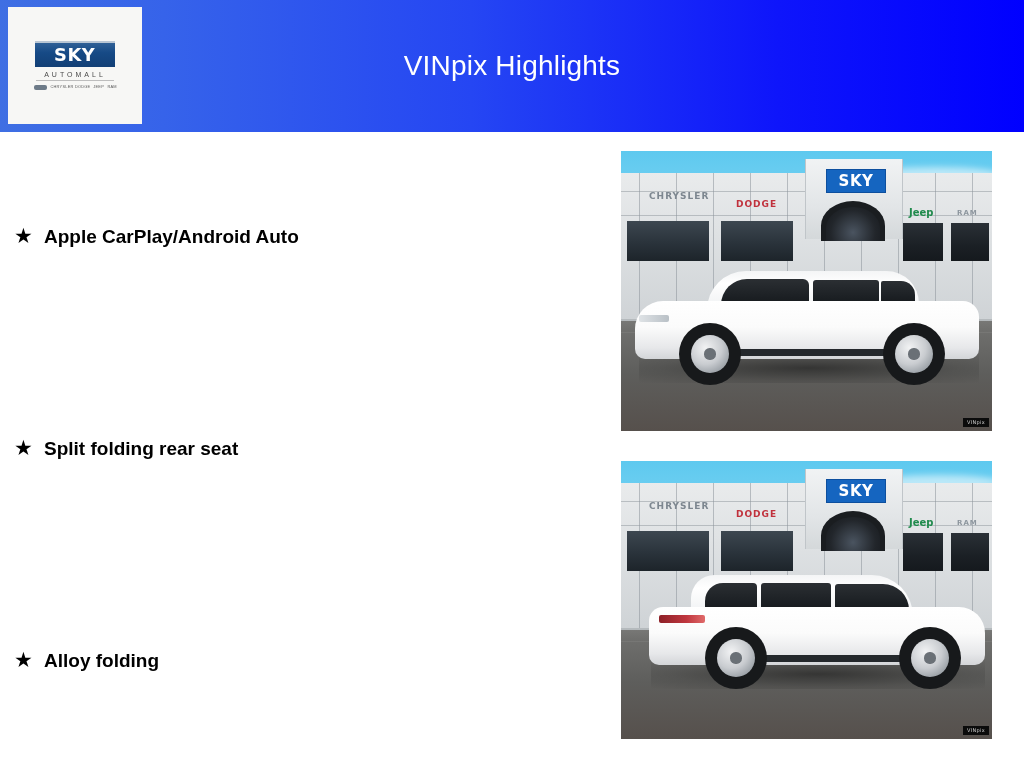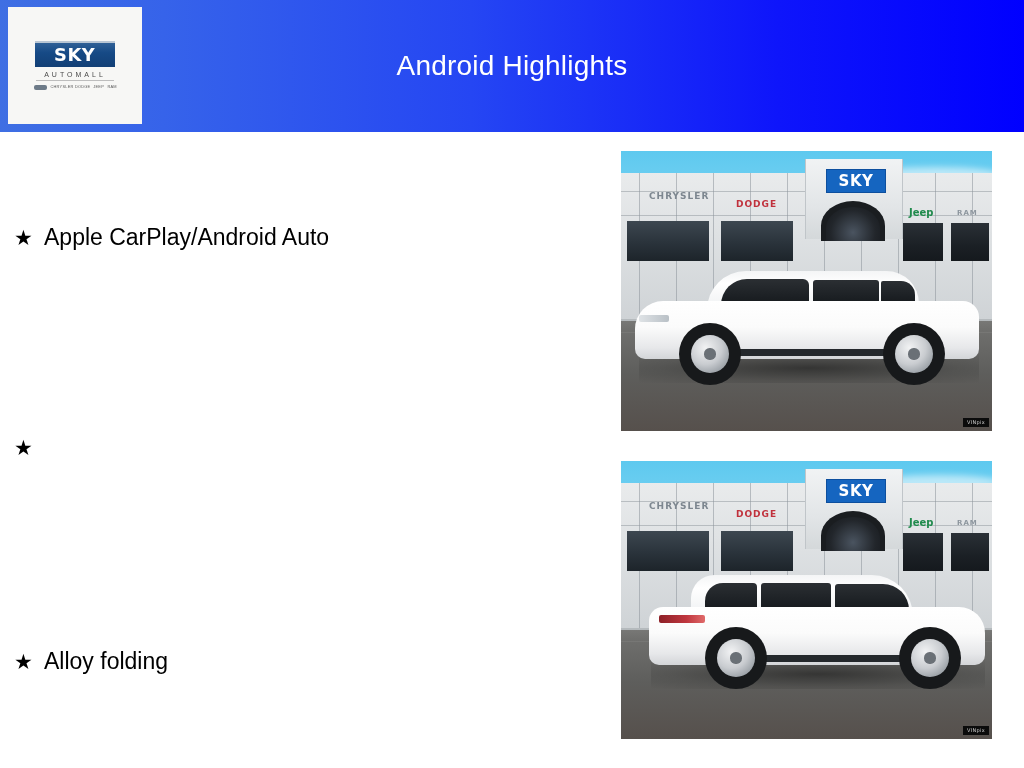--- a/index.html
+++ b/index.html
@@ -125,24 +125,24 @@
   }
   .bullet-star {
     font-size: 21px;
     line-height: 1;
     color: #000000;
     font-family: "DejaVu Sans", sans-serif;
     width: 30px;
     flex: 0 0 30px;
   }
   .bullet-text {
-    font-size: 23px;
+    font-size: 19px;
     color: #000000;
     line-height: 1;
-    font-weight: 400;
+    font-weight: 700;
   }
   .bullet-row.b0 { top: 94px; }
   .bullet-row.b1 { top: 306px; }
   .bullet-row.b2 { top: 518px; }
 
   
   .photo {
     position: absolute;
     left: 621px;
     width: 371px;
@@ -320,32 +320,33 @@
       <div class="logo-brands">
         <span class="brand-chip" style="width:13px"></span>
         <i>CHRYSLER</i>
         <i>DODGE</i>
         <i>JEEP</i>
         <i>RAM</i>
       </div>
     </div>
   </div>
 
-  <div class="header-title">Android Highlights</div>
+  <div class="header-title">VINpix Highlights</div>
 </div>
 
 <div class="bullets">
 
   <div class="bullet-row b0">
     <span class="bullet-star">★</span>
     <span class="bullet-text">Apple CarPlay/Android Auto</span>
   </div>
 
   <div class="bullet-row b1">
     <span class="bullet-star">★</span>
+    <span class="bullet-text">Split folding rear seat</span>
   </div>
 
   <div class="bullet-row b2">
     <span class="bullet-star">★</span>
     <span class="bullet-text">Alloy folding</span>
   </div>
 </div>
 
 <div class="photo p1">
   <div class="scene">

